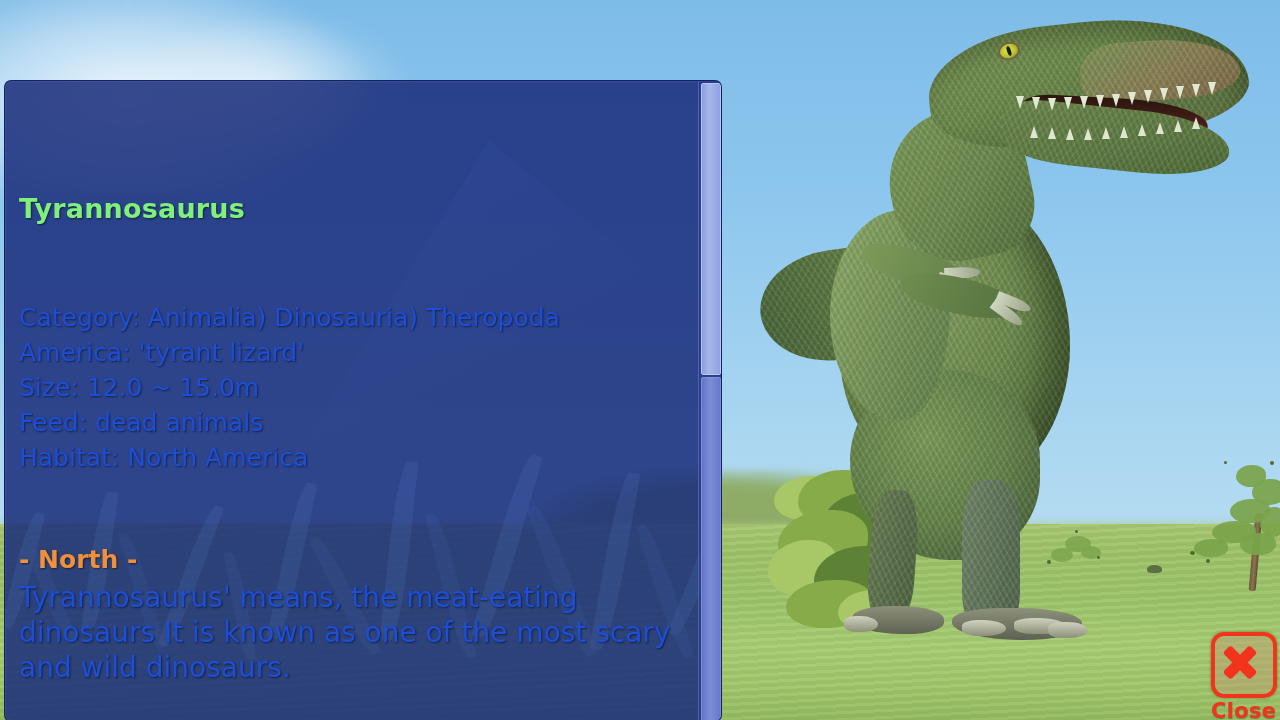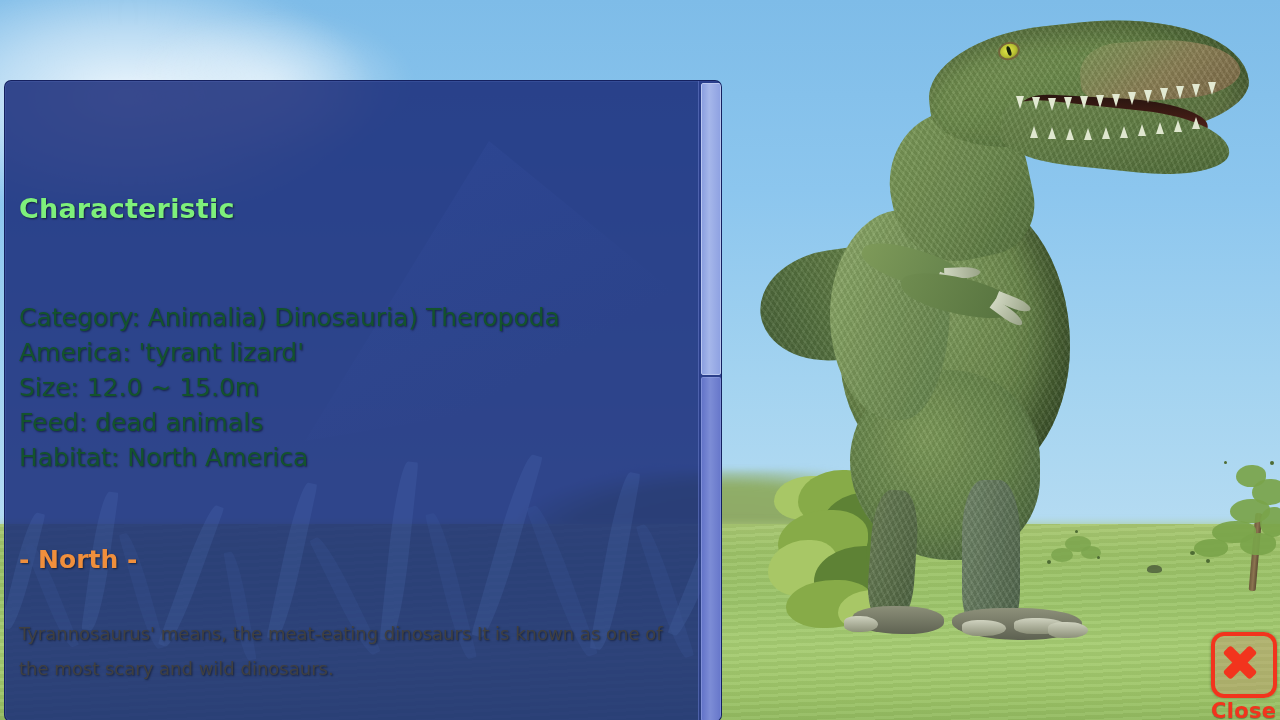--- a/index.html
+++ b/index.html
@@ -211,30 +211,29 @@
     position:absolute;left:14px;top:112px;
     font-size:27px;font-weight:bold;color:#7ef07b;
     letter-spacing:.2px;
     text-shadow:1px 1px 2px rgba(0,0,0,.55);
   }
   .sect{
     font-size:25px;font-weight:bold;color:#f08f3c;
     text-shadow:1px 1px 2px rgba(0,0,0,.5);
   }
   .line{
-    font-size:25px;color:#14532d;
+    font-size:25px;color:#1d4ed8;
     text-shadow:1px 1px 2px rgba(0,0,0,.5);
     white-space:nowrap;
   }
   .para{
-    font-size:18px;color:#404040;
+    font-size:28px;color:#1d4ed8;
     text-shadow:1px 1px 2px rgba(0,0,0,.5);
     line-height:35px;
     width:676px;
-    margin-top:36px;
   }
   .block{position:absolute;left:14px;}
   #char-head{top:184px;}
   #char-list{top:219px;}
   #char-list .line{line-height:35px;}
   #det-head{top:464px;}
   #det-p1{top:499px;}
 
   
   .scrollbar{
@@ -426,21 +425,21 @@
       <span class="frond2" style="left:438px;top:120px;width:16px;height:150px;transform:rotate(-14deg);"></span>
       <span class="frond" style="left:492px;top:60px;width:20px;height:190px;transform:rotate(16deg);"></span>
       <span class="frond2" style="left:548px;top:110px;width:18px;height:160px;transform:rotate(-20deg);"></span>
       <span class="frond" style="left:600px;top:80px;width:20px;height:180px;transform:rotate(10deg);"></span>
       <span class="frond2" style="left:652px;top:130px;width:16px;height:140px;transform:rotate(-18deg);"></span>
       <span class="frond" style="left:690px;top:100px;width:16px;height:150px;transform:rotate(22deg);"></span>
     </div>
 
     <div class="panel-body">
 
-      <div class="title">Characteristic</div>
+      <div class="title">Tyrannosaurus</div>
 
 
       <div class="block" id="char-list">
         <div class="line">Category: Animalia) Dinosauria) Theropoda</div>
         <div class="line">America: 'tyrant lizard'</div>
         <div class="line">Size: 12.0 ~ 15.0m</div>
         <div class="line">Feed: dead animals</div>
         <div class="line">Habitat: North America</div>
       </div>
 

